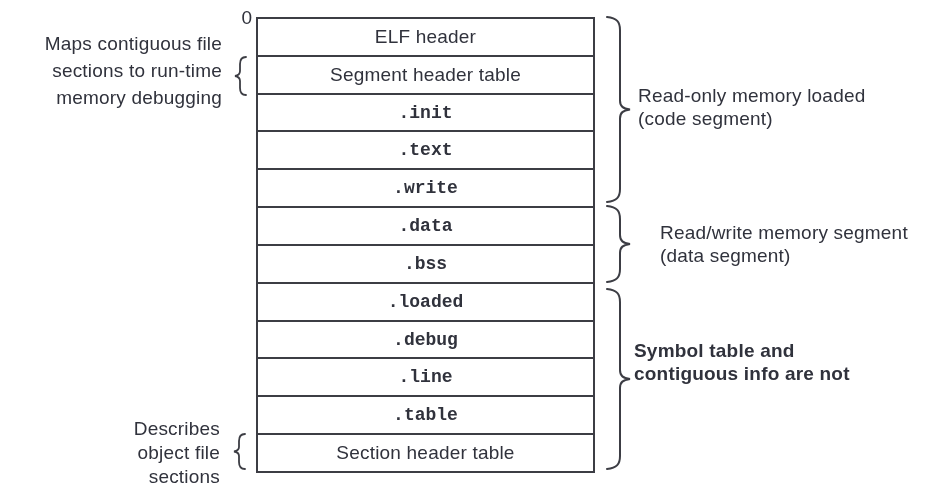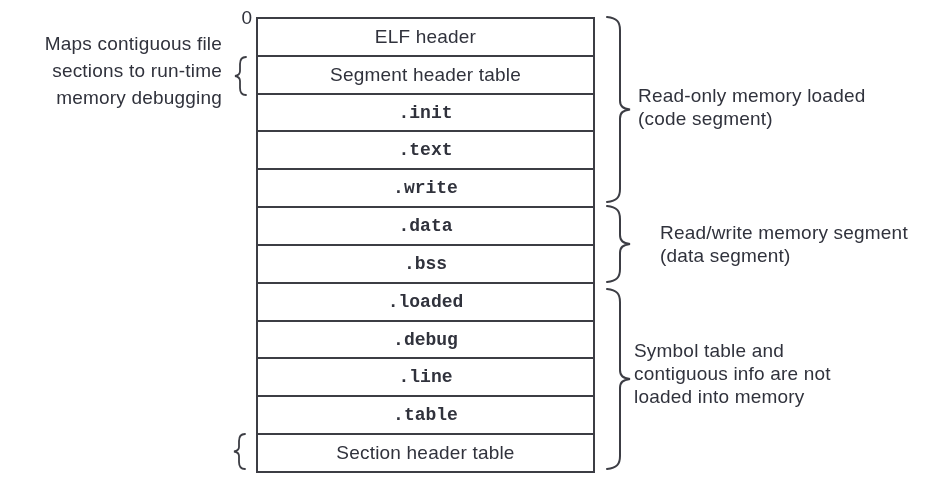--- a/index.html
+++ b/index.html
@@ -53,21 +53,21 @@
     font-size:19px;
     letter-spacing:.2px;
     color:var(--ink);
     white-space:nowrap;
   }
   .ann.left{text-align:right;}
   .ann.maps{top:30px;right:705px;line-height:27px;}
   .ann.describes{top:417px;right:707px;line-height:24px;}
   .ann.readonly{top:84px;left:638px;line-height:23px;}
   .ann.readwrite{top:221px;left:660px;line-height:23px;}
-  .ann.notloaded{top:339px;left:634px;line-height:23px;}
+  .ann.notloaded{top:339px;left:634px;line-height:23px;font-weight:bold;}
   
   svg.brace{position:absolute;overflow:visible;}
   svg.brace path{fill:none;stroke:var(--line);stroke-width:2;stroke-linecap:round;}
   svg.brace.small path{stroke-width:1.8;}
 </style>
 </head>
 <body>
 
 <div class="canvas">
 
@@ -76,20 +76,25 @@
   <div class="ann left maps">
     <div>Maps contiguous file</div>
     <div>sections to run-time</div>
     <div>memory debugging</div>
   </div>
 
   <svg class="brace small" style="left:234px;top:56px;" width="14" height="40" viewBox="0 0 14 40">
     <path d="M12,1 C8,1 6,3 6,8 L6,15 C6,18 4,19.5 1,20 C4,20.5 6,22 6,25 L6,32 C6,37 8,39 12,39"></path>
   </svg>
 
+  <div class="ann left describes">
+    <div>Describes</div>
+    <div>object file</div>
+    <div>sections</div>
+  </div>
 
   <svg class="brace small" style="left:233px;top:433px;" width="14" height="37" viewBox="0 0 14 37">
     <path d="M12,1 C8,1 6,3 6,8 L6,14 C6,16.5 4,18 1,18.5 C4,19 6,20.5 6,23 L6,29 C6,34 8,36 12,36"></path>
   </svg>
 
   <div class="box">
     <div class="row sans">
         <span>ELF header</span>
       </div>
     <div class="row sans">
@@ -142,16 +147,15 @@
     <div>Read/write memory segment</div>
     <div>(data segment)</div>
   </div>
 
   <svg class="brace" style="left:604px;top:288px;" width="28" height="182" viewBox="0 0 28 182">
     <path d="M3,1 C13,2 16,6 16,14 L16,82 C16,88 19,90 26,91 C19,92 16,94 16,100 L16,168 C16,176 13,180 3,181"></path>
   </svg>
   <div class="ann notloaded">
     <div>Symbol table and</div>
     <div>contiguous info are not</div>
-    <div>loaded into memory</div>
   </div>
 
 </div>
 
 </body></html>

